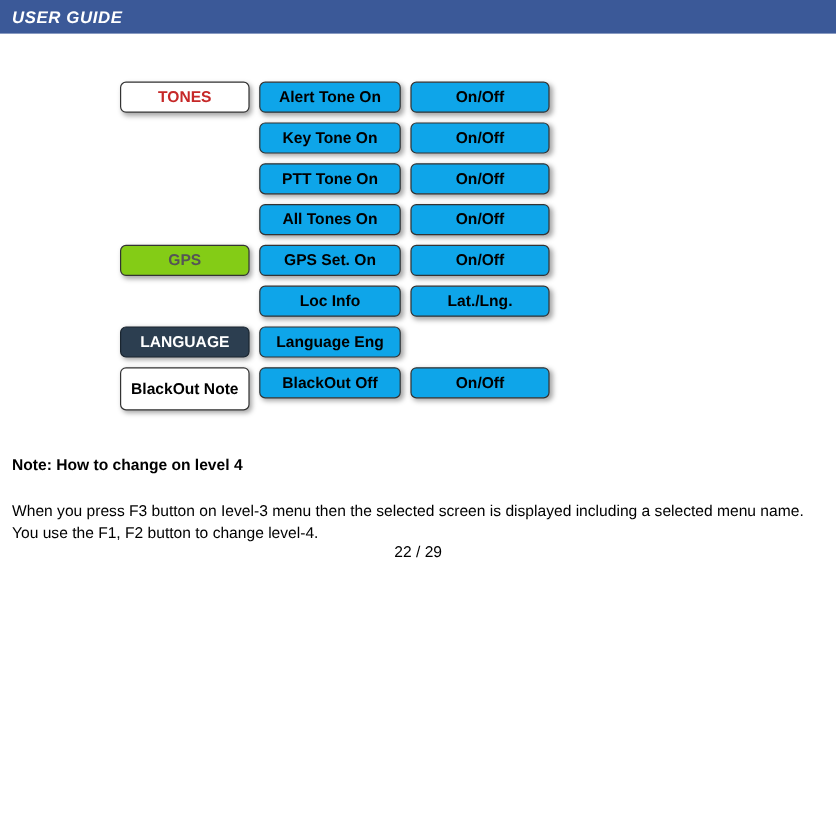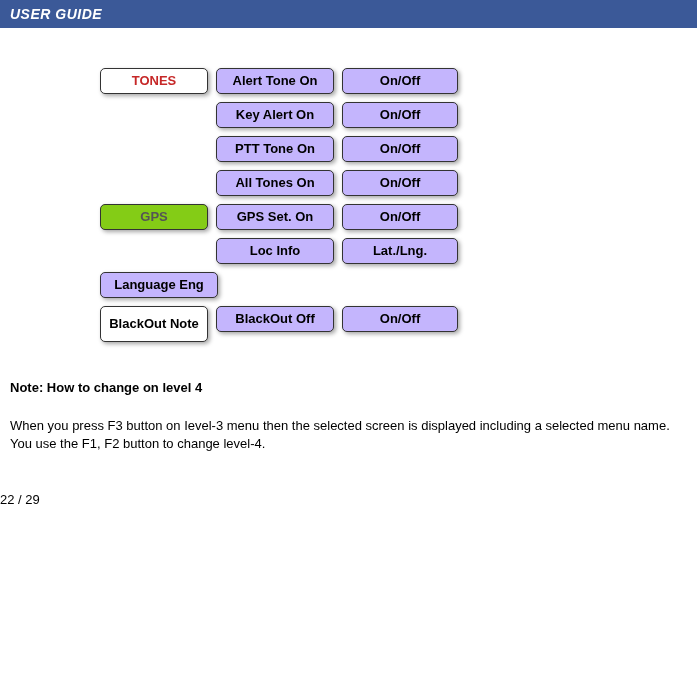--- a/index.html
+++ b/index.html
@@ -39,21 +39,21 @@
       border-radius: 5px;
       box-shadow: 2px 2px 4px rgba(0,0,0,0.35);
       font-weight: bold;
       font-size: 13px;
       text-align: center;
       display: flex;
       align-items: center;
       justify-content: center;
       padding: 4px 6px;
       line-height: 1.15;
-      background: #c4b5fd;
+      background: #0ea5e9;
     }
     .col-category {
       width: 108px;
       min-height: 26px;
     }
     .tones-box {
       color: #c62828;
       background: #ffffff;
     }
     .gps-box {
@@ -83,23 +83,22 @@
     .note-heading {
       font-weight: bold;
       font-size: 13px;
       margin-bottom: 22px;
     }
     .note-body {
       font-size: 13px;
       line-height: 1.35;
     }
     .page-number {
-      text-align: left;
-      font-size: 13px;
-      margin-top: 40px;
+      text-align: center;
+      font-size: 13px;
       padding-bottom: 10px;
     }
   </style>
 </head>
 <body>
 
 <div class="header-bar">
   <span>USER GUIDE</span>
 </div>
 
@@ -113,21 +112,21 @@
       <span>Alert Tone On</span>
     </div>
     <div class="box col-value">
       <span>On/Off</span>
     </div>
   </div>
 
   <div class="menu-row">
     <div class="spacer-col1"></div>
     <div class="box col-setting">
-      <span>Key Alert On</span>
+      <span>Key Tone On</span>
     </div>
     <div class="box col-value">
       <span>On/Off</span>
     </div>
   </div>
 
   <div class="menu-row">
     <div class="spacer-col1"></div>
     <div class="box col-setting">
       <span>PTT Tone On</span>
@@ -163,20 +162,23 @@
     <div class="spacer-col1"></div>
     <div class="box col-setting">
       <span>Loc Info</span>
     </div>
     <div class="box col-value">
       <span>Lat./Lng.</span>
     </div>
   </div>
 
   <div class="menu-row">
+    <div class="box col-category language-box">
+      <span>LANGUAGE</span>
+    </div>
     <div class="box col-setting">
       <span>Language Eng</span>
     </div>
   </div>
 
   <div class="menu-row">
     <div class="box col-category blackout-box">
       <span>BlackOut Note</span>
     </div>
     <div class="box col-setting">

